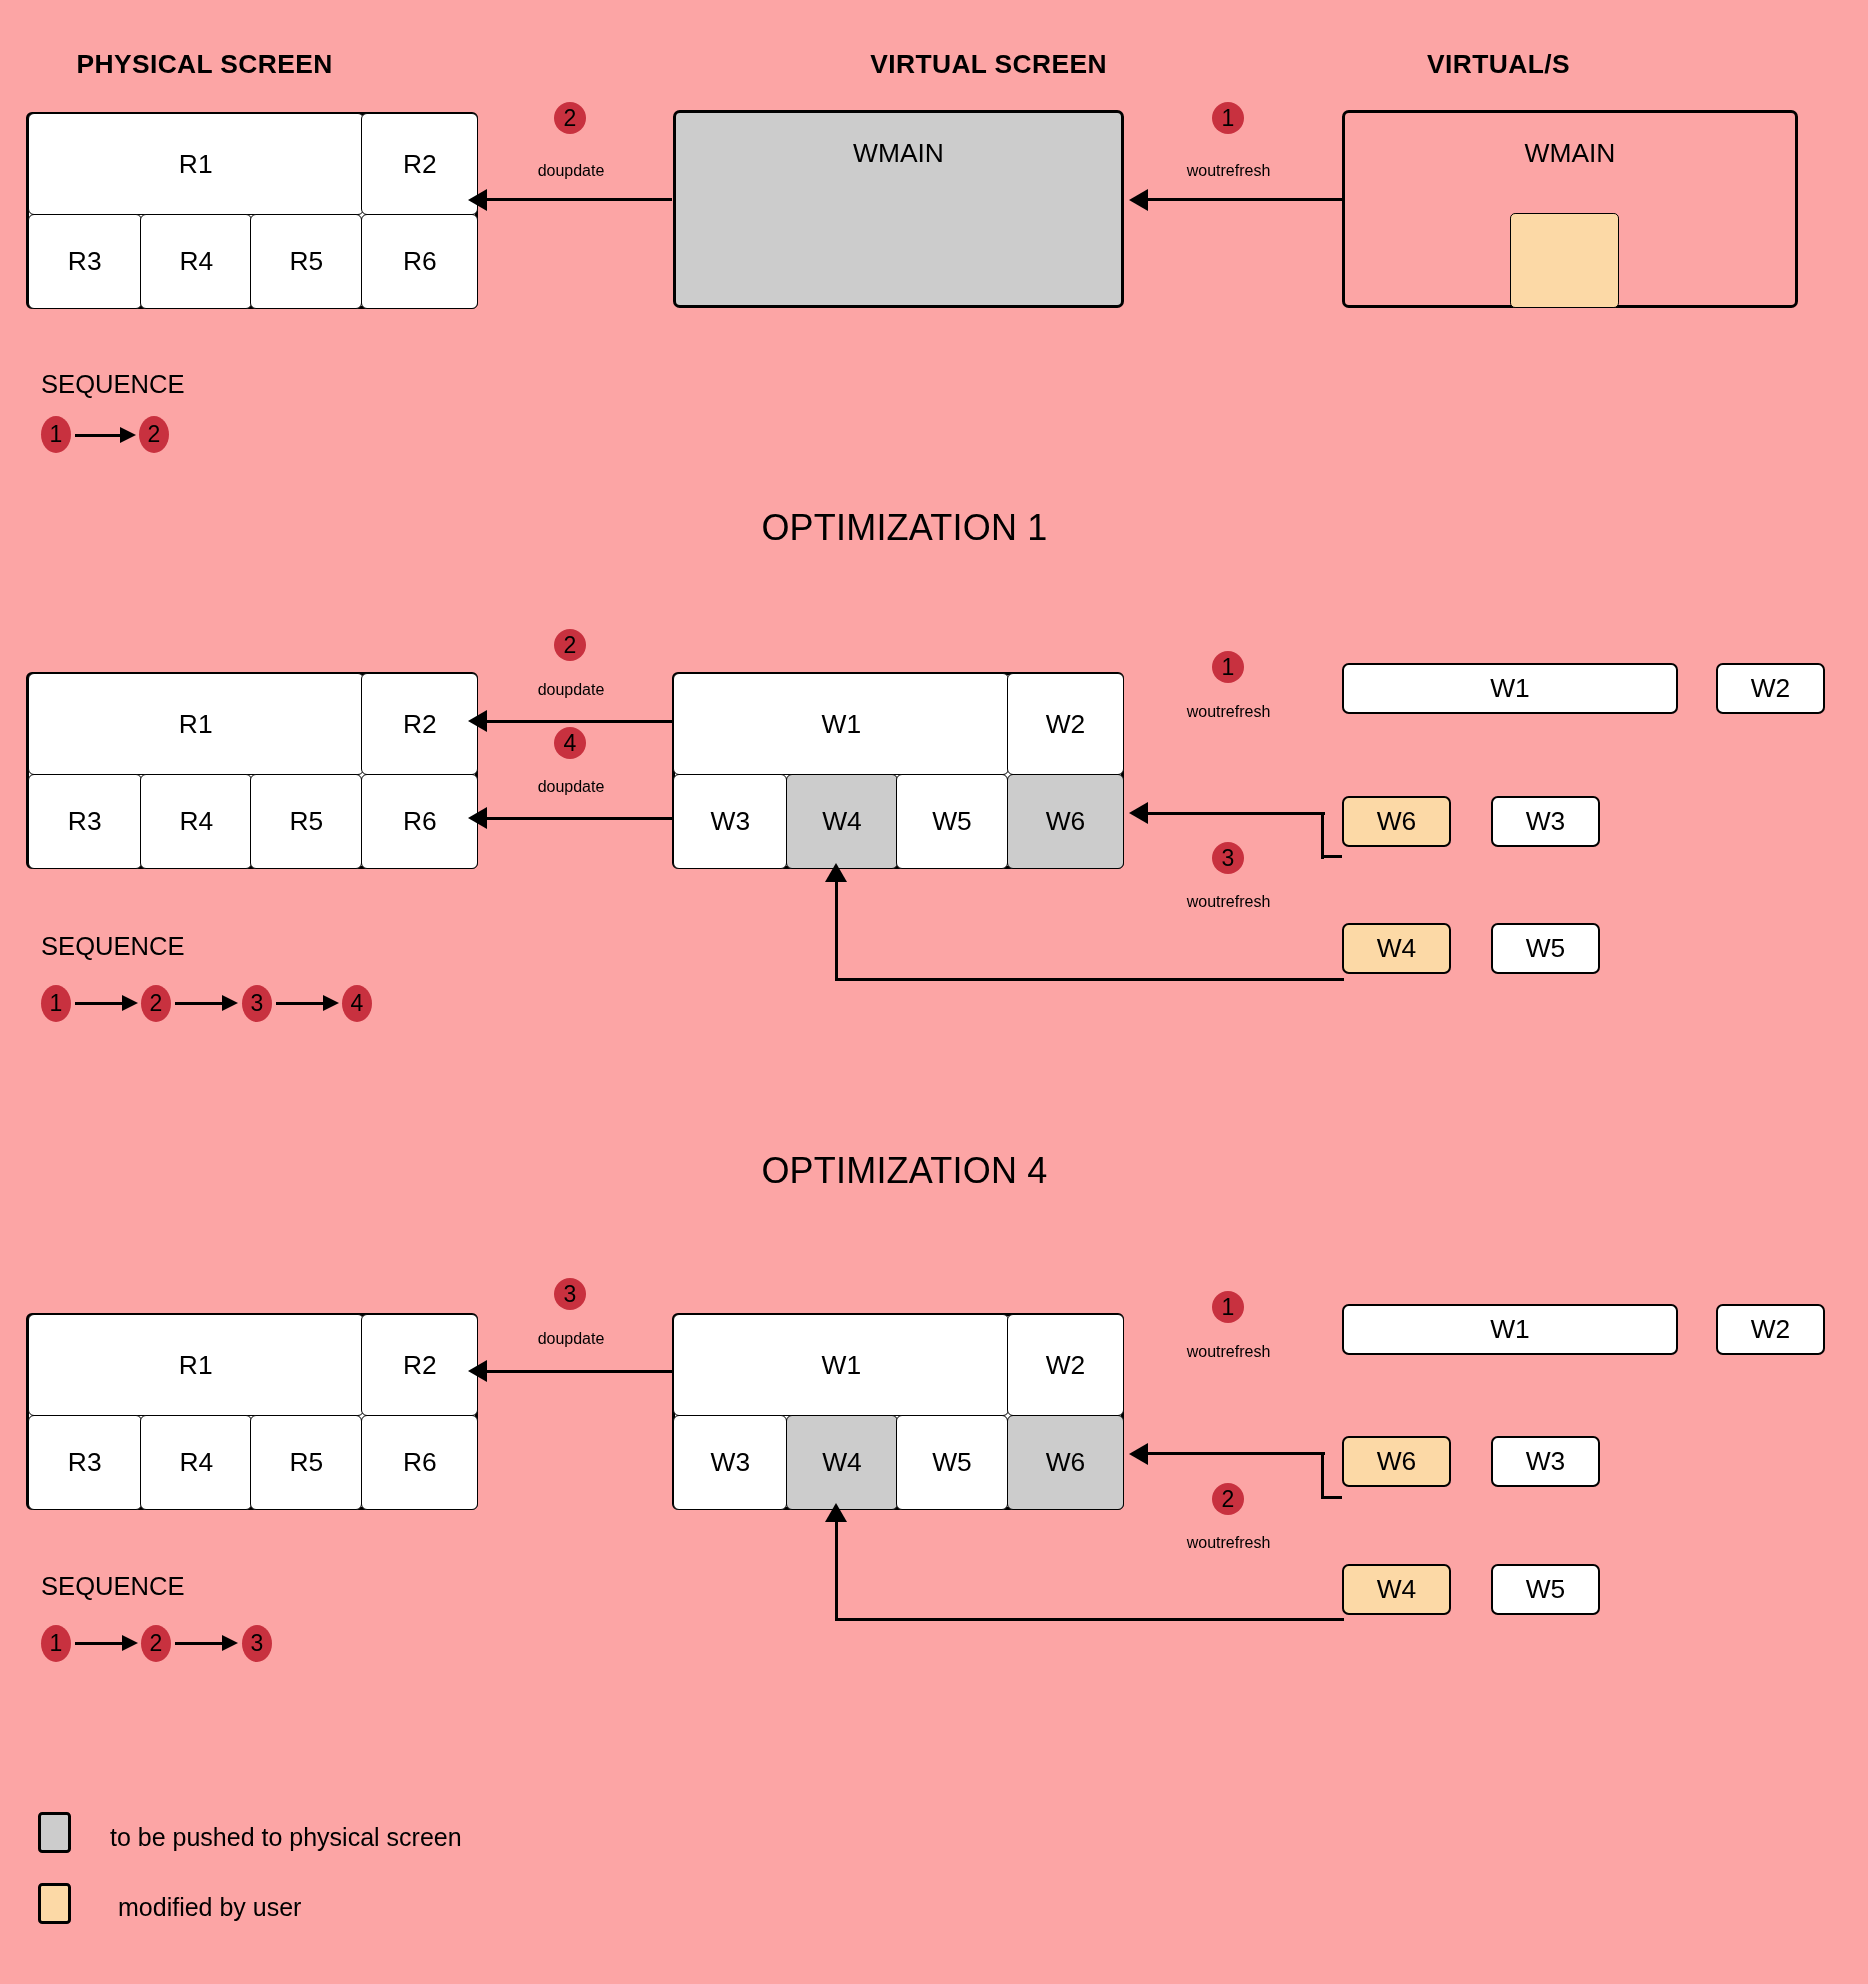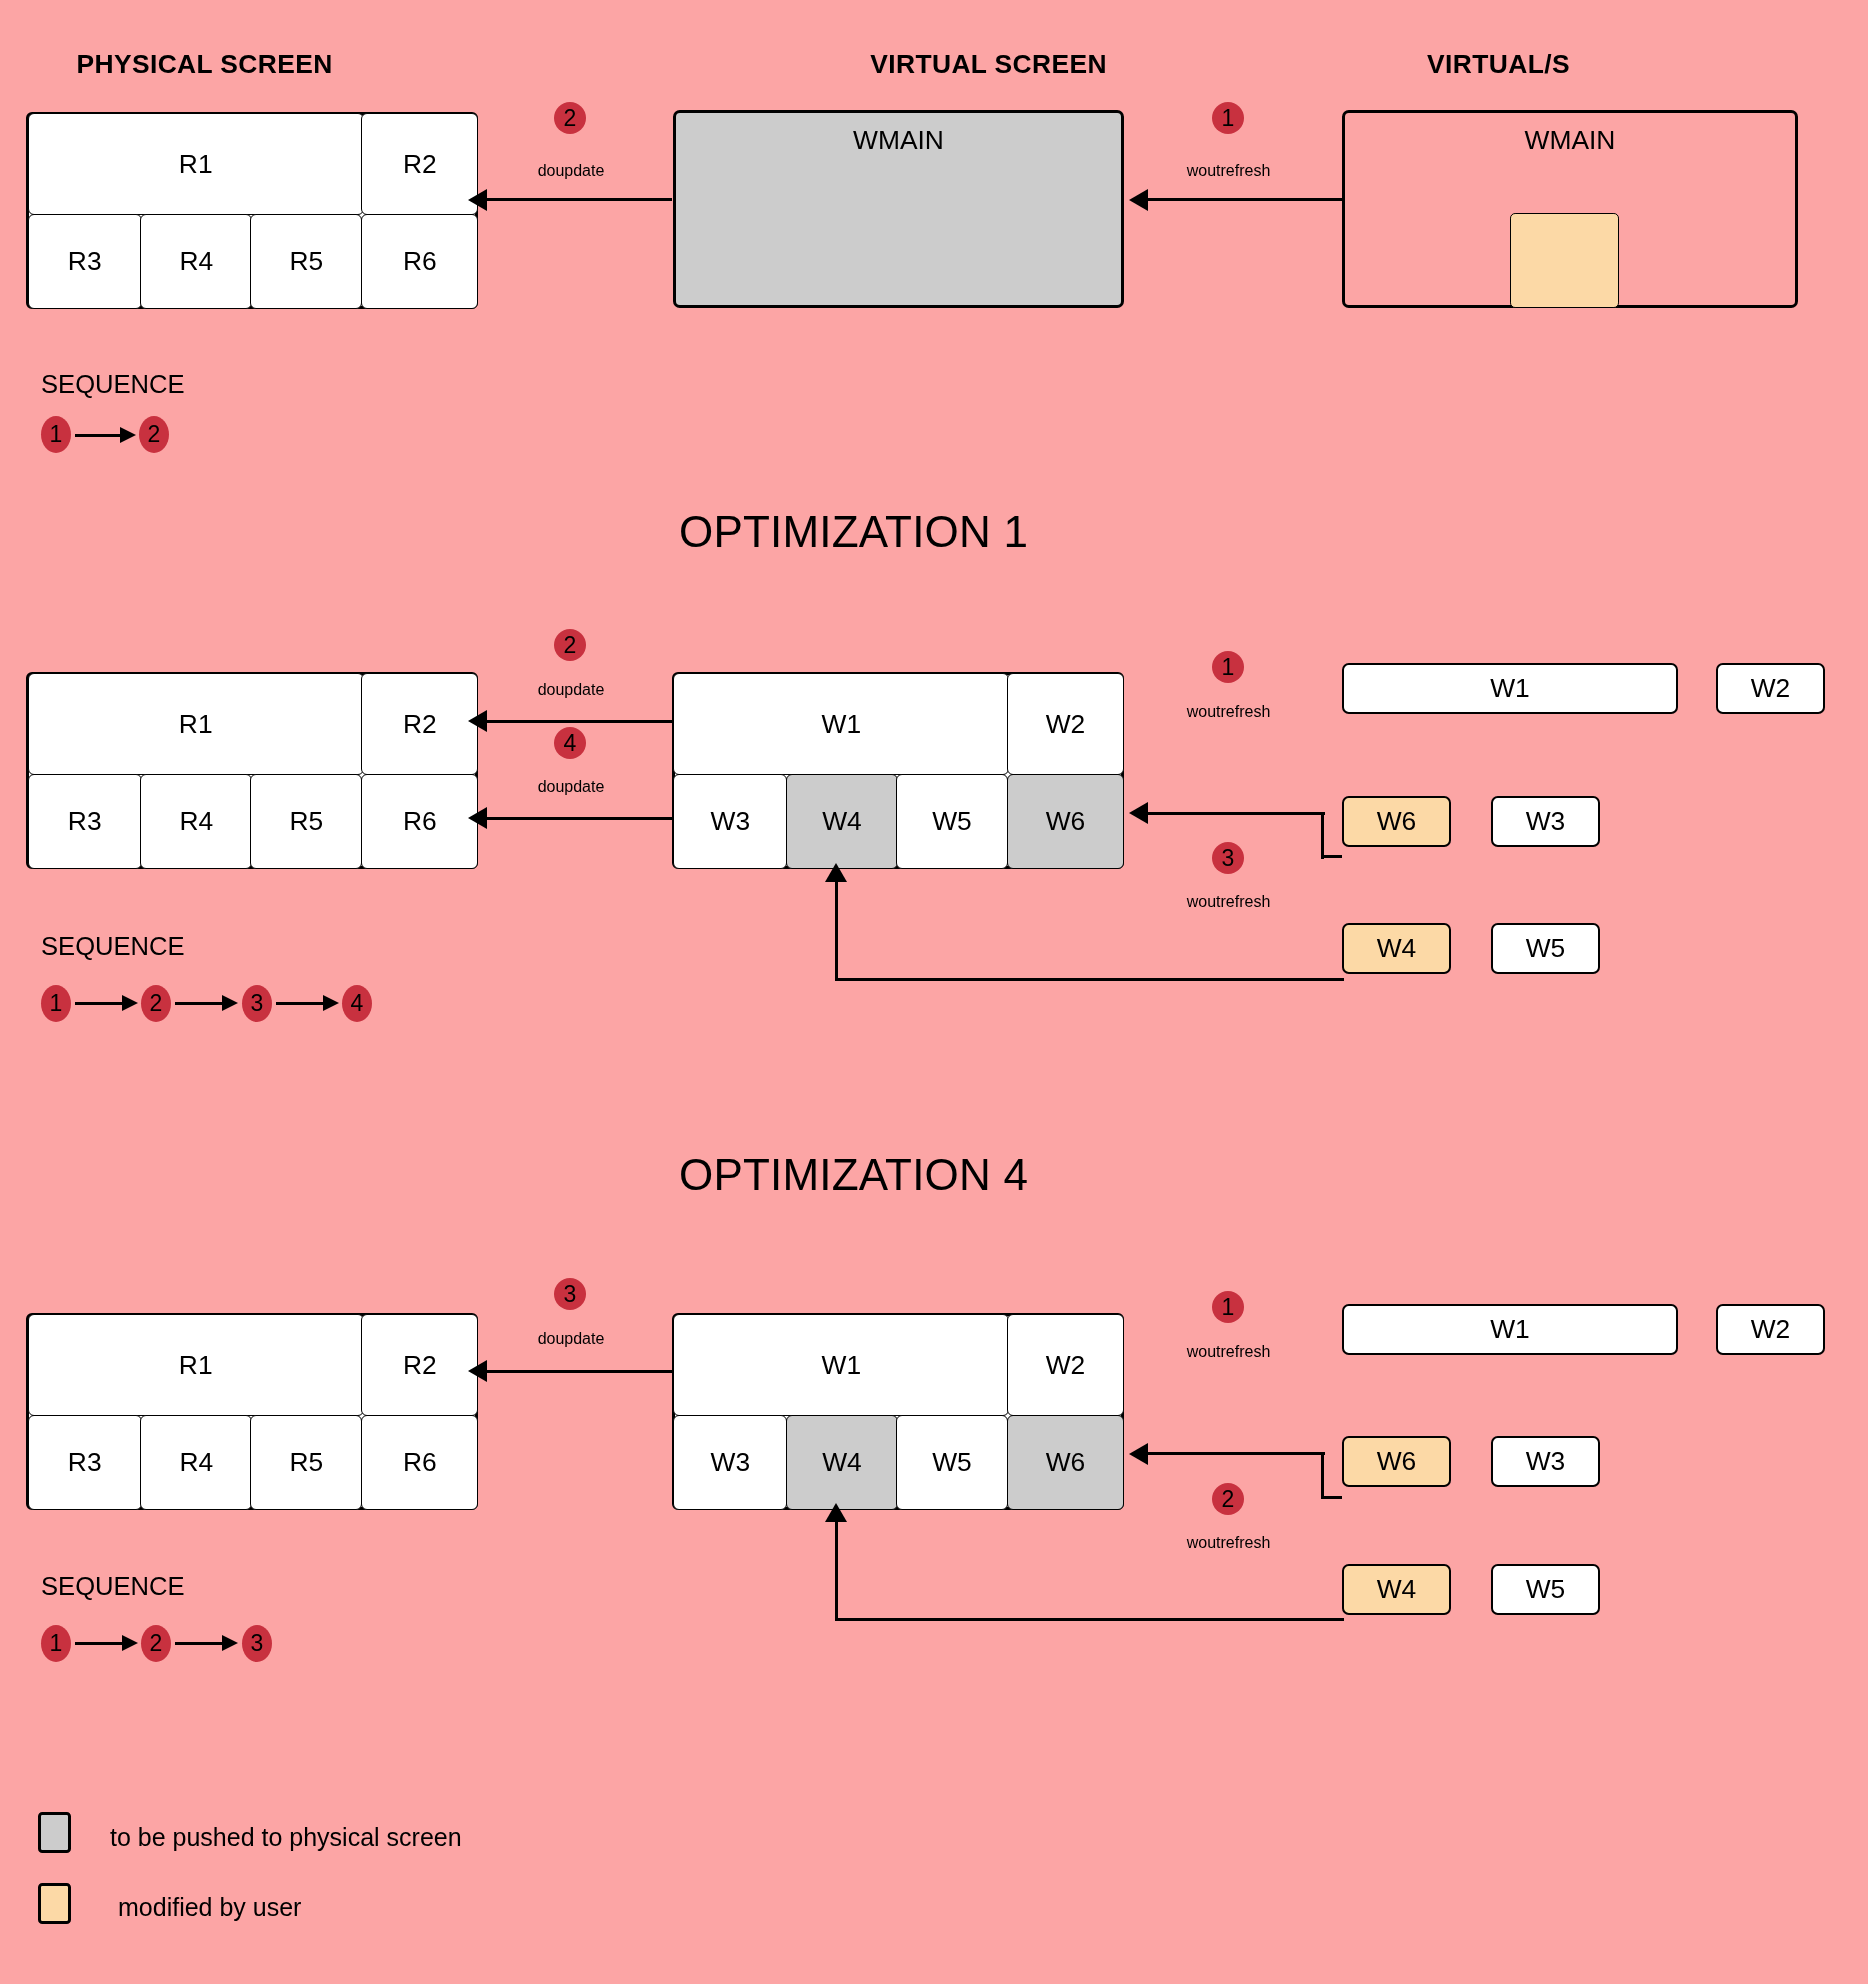--- a/index.html
+++ b/index.html
@@ -18,22 +18,22 @@
   .abs{position:absolute;}
   
   .col-title{
     font-weight:bold;
     font-size:26.4px;
     letter-spacing:0.4px;
     text-align:center;
     white-space:nowrap;
   }
   .sect-title{
-    font-size:44px;
-    text-align:left;
+    font-size:36px;
+    text-align:center;
     white-space:nowrap;
     letter-spacing:0.2px;
   }
   .seq-title{
     font-size:25.6px;
     white-space:nowrap;
   }
   .edge-label{
     font-size:16px;
     white-space:nowrap;
@@ -74,21 +74,21 @@
   }
   .win.user{background:#fcd9a6;}
   .bigbox{
     box-sizing:border-box;
     border:3.8px solid #000;
     border-radius:6.8px;
     display:flex;
     align-items:flex-start;
     justify-content:center;
     font-size:26.4px;
-    padding-top:12px;
+    padding-top:25px;
   }
   .bigbox.gray{background:#cccccc;}
   
   .badge{
     width:32px;height:32px;border-radius:50%;
     background:#c8313f;
     color:#000;
     display:flex;align-items:center;justify-content:center;
     font-size:23px;
     line-height:1;

